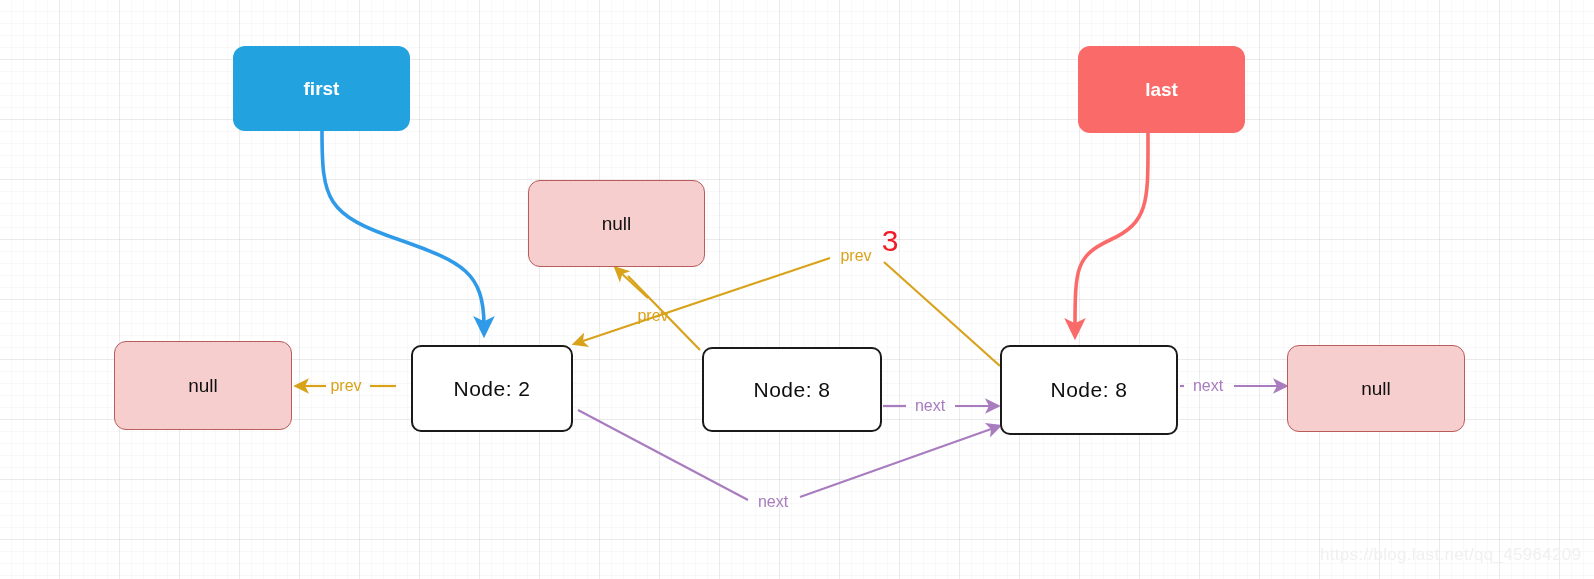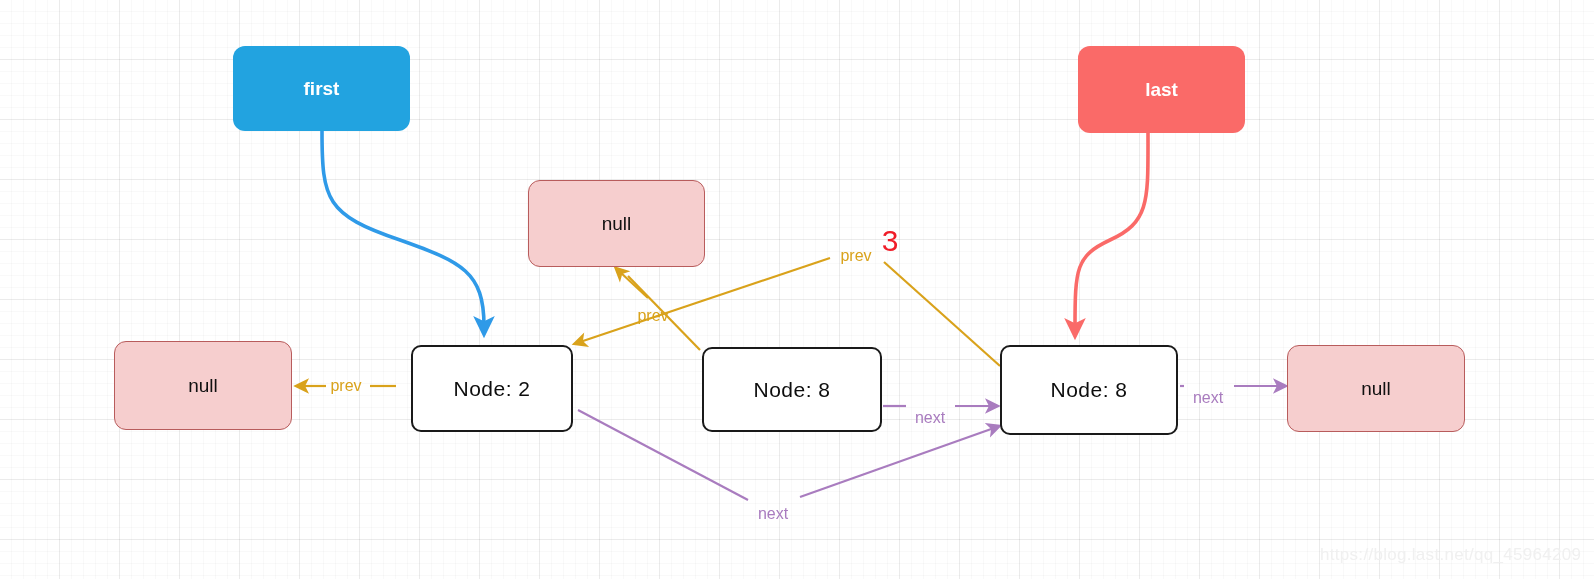--- a/index.html
+++ b/index.html
@@ -68,21 +68,21 @@
     font-weight:bold;
     border-radius:12px;
   }
   .edge-label{
     position:absolute;
     font-size:16px;
     white-space:nowrap;
     transform:translate(-50%,-50%);
   }
   .lbl-prev{ color:#d9a21b; }
-  .lbl-next{ color:#a97cbf;margin-top:12px; }
+  .lbl-next{ color:#a97cbf; }
   .annot-3{
     position:absolute;
     color:#f01c28;
     font-size:30px;
     transform:translate(-50%,-50%);
   }
   .watermark{
     position:absolute;
     color:#f0f0f0;
     font-size:17px;

